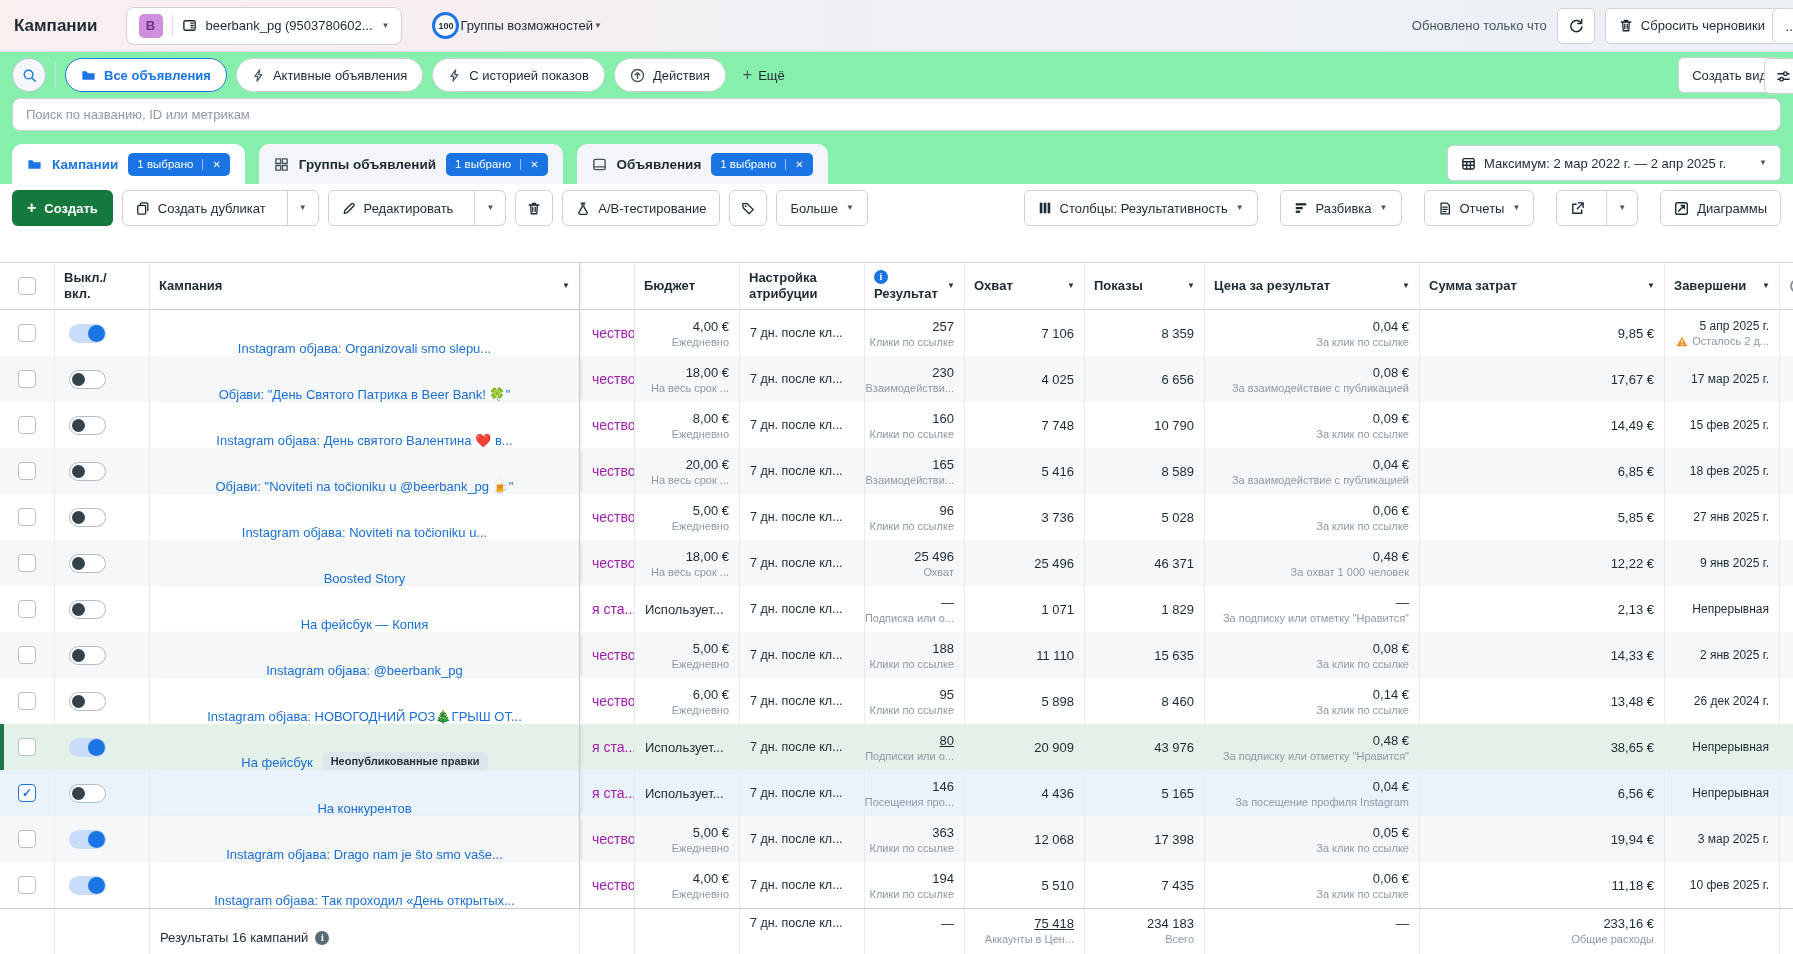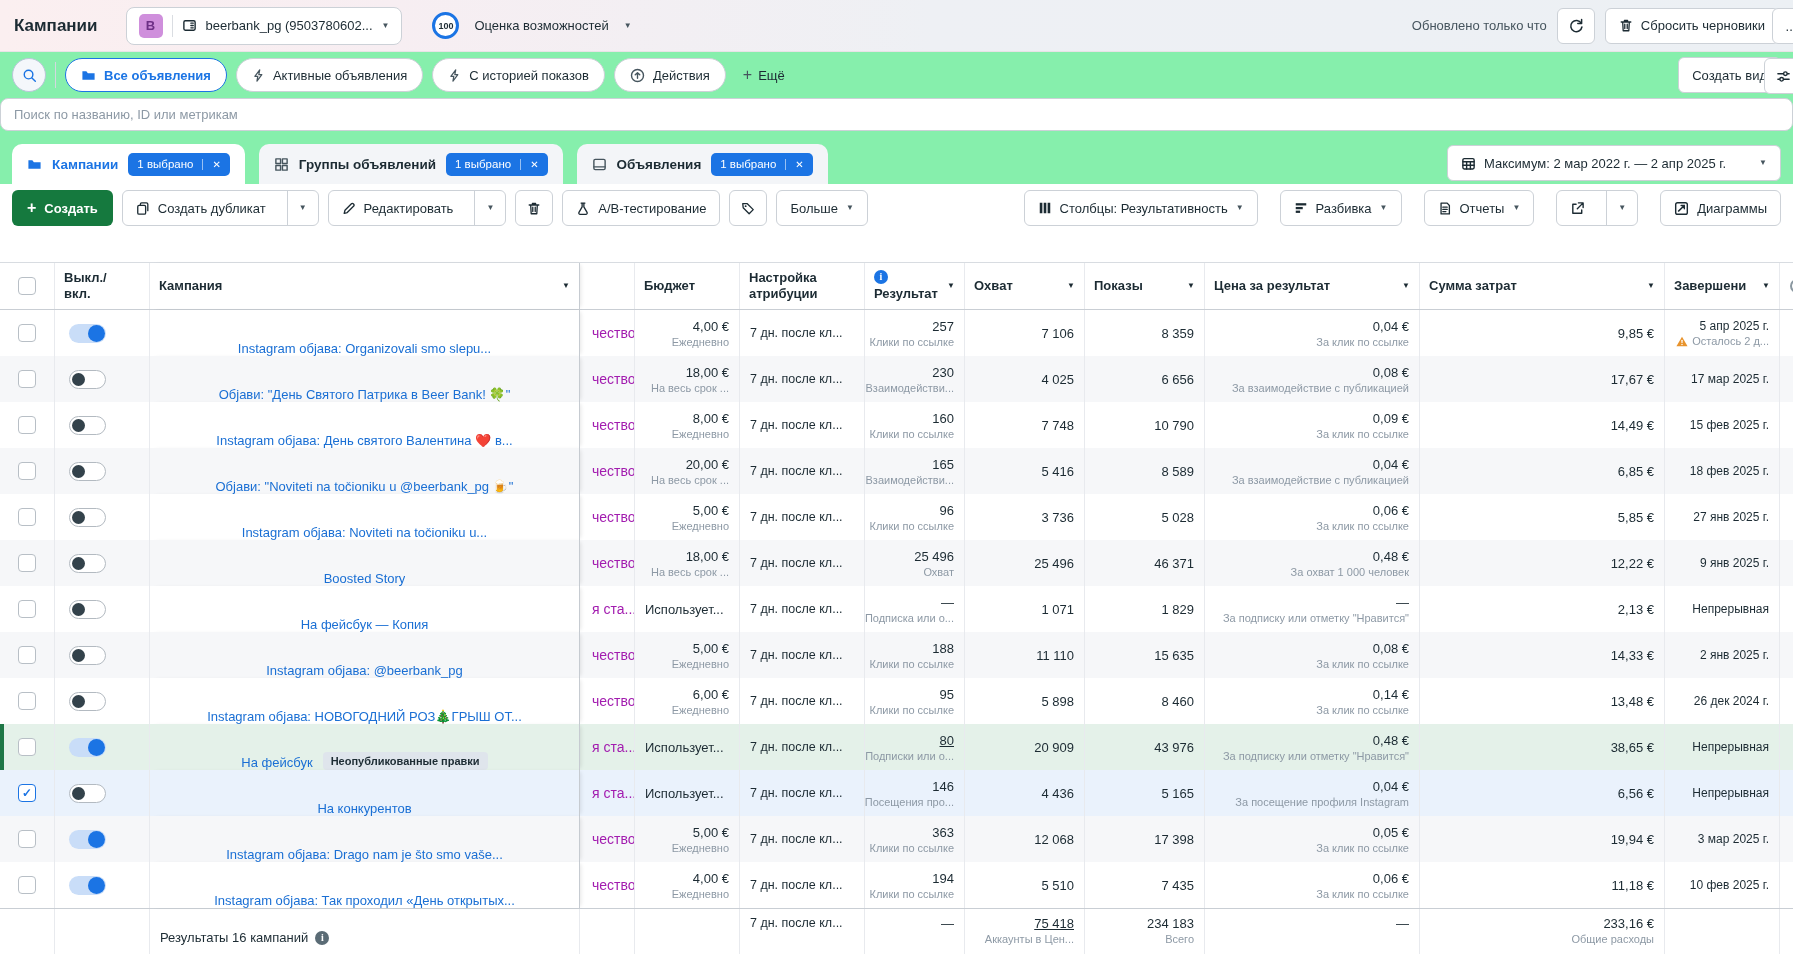--- a/index.html
+++ b/index.html
@@ -9,21 +9,21 @@
   
   .topbar{height:52px;display:flex;align-items:center;padding:0 14px;
     background:linear-gradient(90deg,#fbeff0 0%,#f7eef2 22%,#eef0f4 52%,#ecf0f4 100%);
     border-bottom:1px solid #e8e3e6;position:relative}
   .page-title{font-size:17px;font-weight:bold;margin-right:28px}
   .account-pill{display:flex;align-items:center;gap:9px;background:#fff;border:1px solid #ccd1d7;border-radius:8px;height:38px;padding:0 12px;cursor:pointer}
   .avatar{width:24px;height:24px;border-radius:5px;background:#cf8fdc;color:#6d2f86;font-weight:bold;font-size:13px;display:flex;align-items:center;justify-content:center}
   .pill-divider{width:1px;height:22px;background:#dadde2}
   .account-name{font-size:13px}
   .caret{font-size:8px;color:#46555e;line-height:1}
-  .score{display:flex;align-items:center;gap:15px;margin-left:30px;cursor:pointer}
+  .score{display:flex;align-items:center;gap:1px;margin-left:30px;cursor:pointer}
   .score-ring{width:27px;height:27px;border-radius:50%;border:3px solid #1b74e4;background:#fff;display:flex;align-items:center;justify-content:center;font-size:9px;font-weight:bold}
   .score-label{font-size:13px}
   .topbar-right{margin-left:auto;display:flex;align-items:center;gap:10px}
   .updated{font-size:13px;color:#46555e;white-space:nowrap}
   .btn{display:flex;align-items:center;gap:8px;background:#fff;border:1px solid #ccd1d7;border-radius:6px;height:36px;padding:0 13px;font-size:13px;color:#1c2b33;cursor:pointer;white-space:nowrap;flex-shrink:0}
   .btn.icon-only{width:38px;justify-content:center;padding:0}
   .btn-primary{background:#1b6fd0;border:none;color:#fff;font-weight:bold;padding:0 16px}
   .overflow-btn{position:absolute;left:1772px;top:8px;width:40px}
   svg{display:block}
 
@@ -34,21 +34,21 @@
   .vdiv{width:1px;height:26px;background:#d3d8df}
   .fpill{display:flex;align-items:center;gap:8px;height:34px;padding:0 15px;border-radius:17px;border:1px solid #ccd1d7;background:#fff;font-size:13px;cursor:pointer;white-space:nowrap;color:#1c2b33}
   .fpill .picon{color:#46555e}
   .fpill.active{border:1.5px solid #1b74e4;color:#1b74e4;font-weight:bold}
   .fpill.active .picon{color:#1b74e4}
   .fpill.naked{border:none;background:transparent;padding:0 8px;gap:6px}
   .create-view{margin-left:auto}
   .sliders-btn{position:absolute;left:1764px;top:6px;width:38px}
 
   
-  .searchrow{padding:0 0 9px}
+  .searchrow{padding:0 12px 9px}
   .search-input{width:100%;height:33px;border:1px solid #ccd1d7;border-radius:8px;padding:0 13px;font-size:13px;background:#fff;color:#1c2b33;font-family:"Liberation Sans",sans-serif}
   .search-input::placeholder{color:#8d99a5}
 
   
   .tabsrow{display:flex;align-items:flex-end;padding:4px 12px 0;gap:14px;height:44px;position:relative}
   .tab{display:flex;align-items:center;gap:10px;background:#f3f5f8;border-radius:10px 10px 0 0;height:40px;padding:0 15px;font-size:13.5px;font-weight:bold;cursor:pointer;white-space:nowrap}
   .tab .ticon{color:#46555e}
   .tab.active{background:#fff;color:#1b74e4}
   .tab.active .ticon{color:#1b74e4}
   .tab-badge{display:flex;align-items:center;background:#1b74e4;color:#fff;border-radius:5px;font-size:11.5px;height:23px;padding:0 9px;font-weight:normal;cursor:pointer}
@@ -119,21 +119,21 @@
             <line x1="9.5" y1="5.5" x2="12" y2="5.5" stroke="currentColor" stroke-width="1.5" fill="none" stroke-linecap="round" stroke-linejoin="round"></line>
             <line x1="9.5" y1="8" x2="12" y2="8" stroke="currentColor" stroke-width="1.5" fill="none" stroke-linecap="round" stroke-linejoin="round"></line>
             <line x1="9.5" y1="10.5" x2="12" y2="10.5" stroke="currentColor" stroke-width="1.5" fill="none" stroke-linecap="round" stroke-linejoin="round"></line>
           </svg>
         </span>
       <span class="account-name">beerbank_pg (9503780602...</span>
       <span class="caret">▼</span>
     </div>
     <div class="score">
       <span class="score-ring">100</span>
-      <span class="score-label">Оценка возможностей</span>
+      <span class="score-label">Группы возможностей</span>
       <span class="caret">▼</span>
     </div>
     <div class="topbar-right">
       <span class="updated">Обновлено только что</span>
       <button class="btn icon-only">
           <span>
             <svg width="16" height="16" viewBox="0 0 16 16">
               <path d="M13.2 5.2A5.6 5.6 0 1 0 13.9 9" stroke="currentColor" stroke-width="1.5" fill="none" stroke-linecap="round" stroke-linejoin="round"></path>
               <path d="M13.6 1.6v3.8H9.8" stroke="currentColor" stroke-width="1.5" fill="none" stroke-linecap="round" stroke-linejoin="round"></path>
             </svg>

